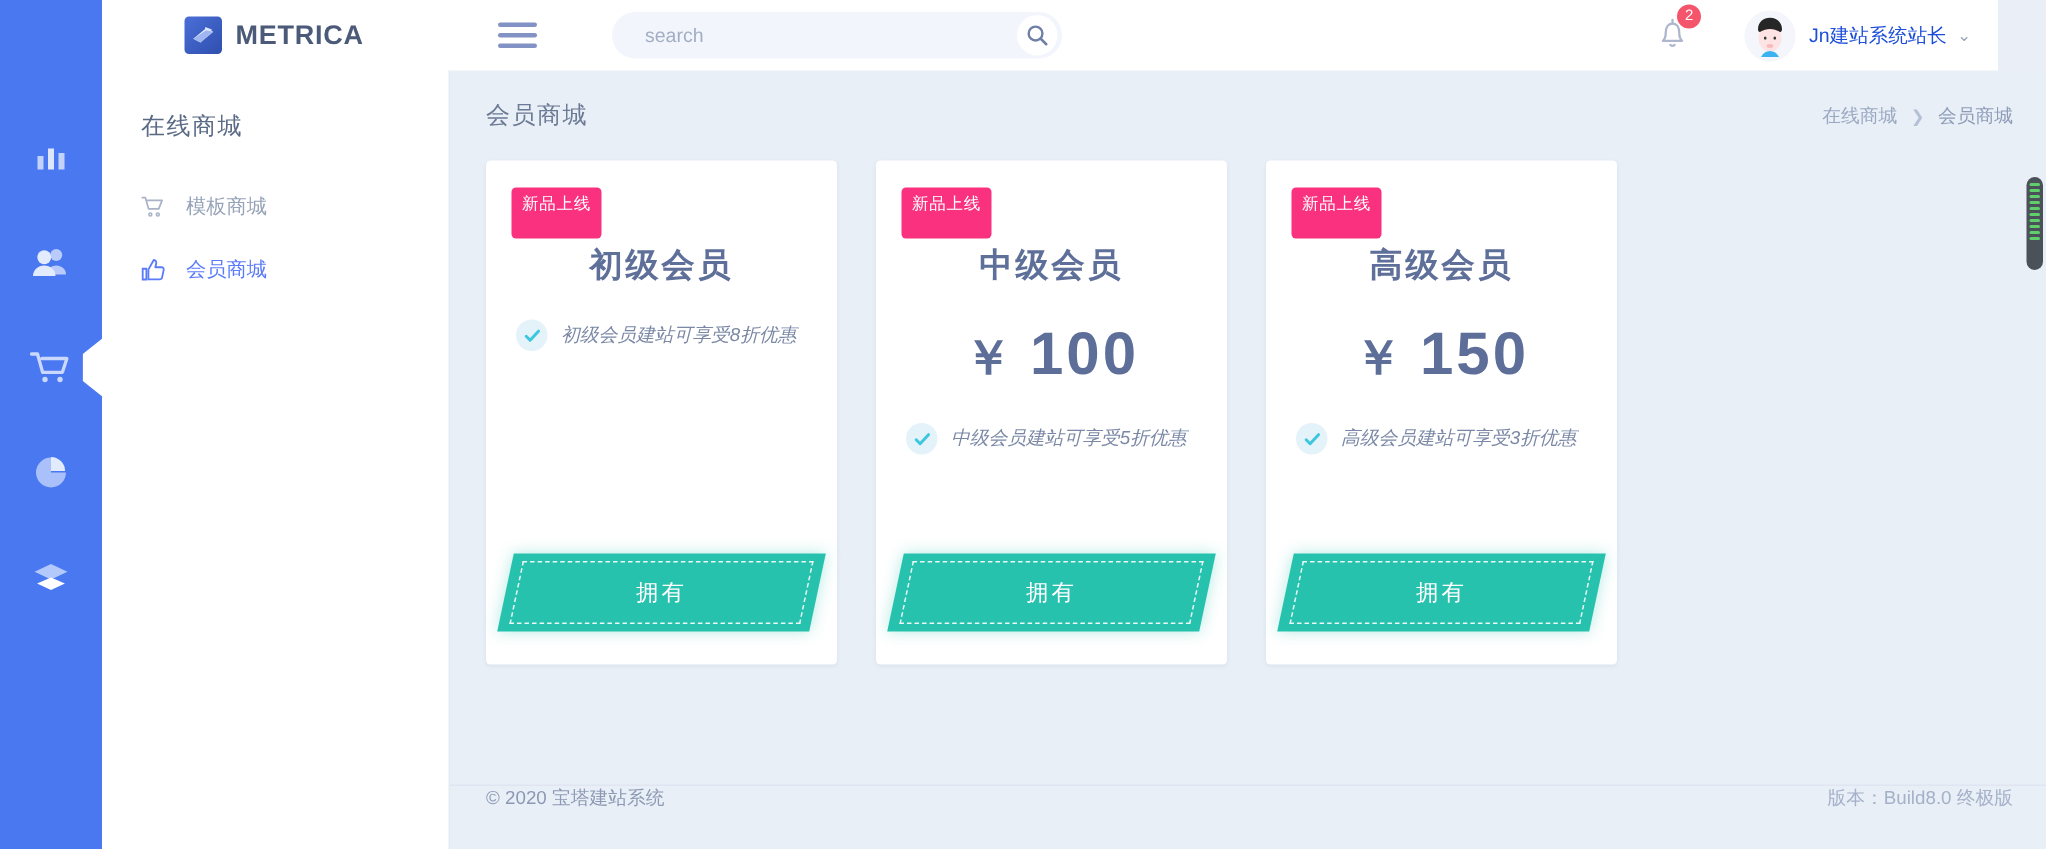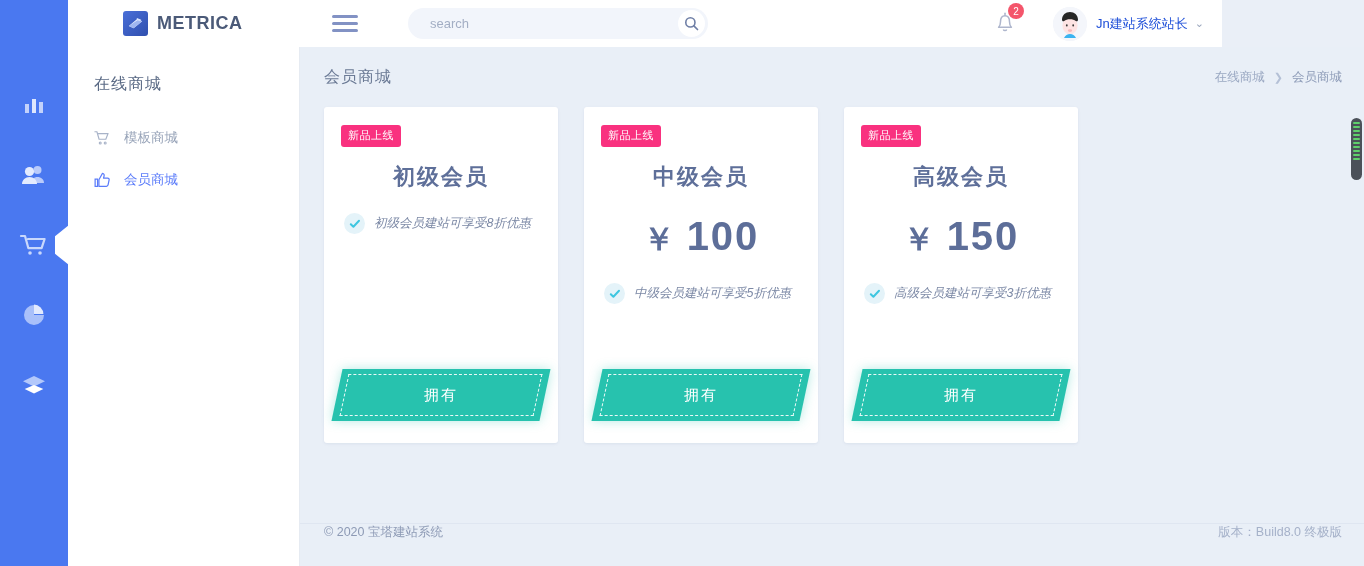--- a/index.html
+++ b/index.html
@@ -45,21 +45,21 @@
     display: flex; align-items: center;
     height: 42px; padding-left: 26px;
     font-size: 13.5px; color: #97a3b8; cursor: pointer;
   }
   .subnav-item .ico { width: 22px; display: flex; align-items: center; }
   .subnav-item .lbl { margin-left: 8px; }
   .subnav-item.active { color: #5b7cfa; }
 
   
   .topbar {
-    position: absolute; left: 68px; top: 0; width: 1154px; height: 47px;
+    position: absolute; left: 68px; top: 0; width: 1264px; height: 47px;
     background: #ffffff;
     display: flex; align-items: center;
     z-index: 6;
   }
   .brand {
     display: flex; align-items: center;
     margin-left: 55px; width: 185px;
   }
   .brand-mark {
     width: 25px; height: 25px; border-radius: 3px;
@@ -143,21 +143,21 @@
   .card {
     position: relative;
     width: 234px; height: 336px;
     background: #fff; border-radius: 3px;
     box-shadow: 0 1px 3px rgba(90,110,150,.10);
     text-align: center;
   }
   .ribbon {
     position: absolute; left: 17px; top: 18px;
     background: #f9317f; color: #fff;
-    font-size: 11px; padding: 3px 7px 4px; border-radius: 3px;
+    font-size: 11px; padding: 3px 7px 16px; border-radius: 3px;
     letter-spacing: .5px;
   }
   .card-title {
     margin-top: 55px; font-size: 22px; font-weight: bold;
     color: #5e6f99; letter-spacing: 2px;
   }
   .card-price {
     margin-top: 22px; font-size: 40px; font-weight: bold;
     color: #5d6e99; letter-spacing: 2px;
   }

